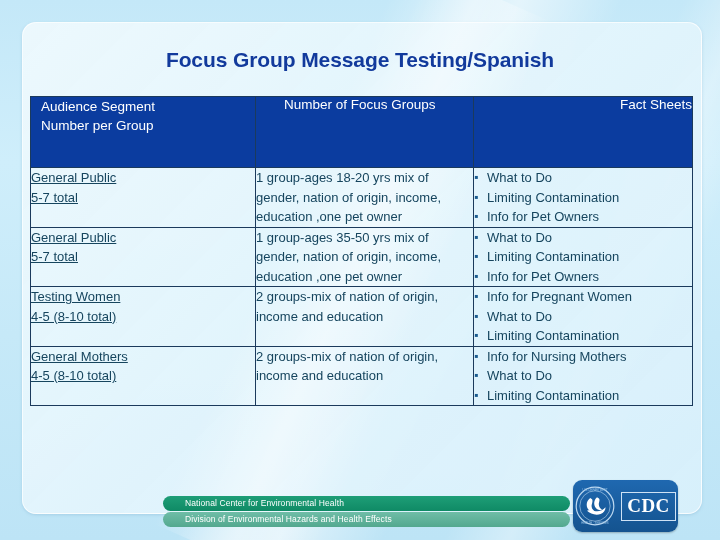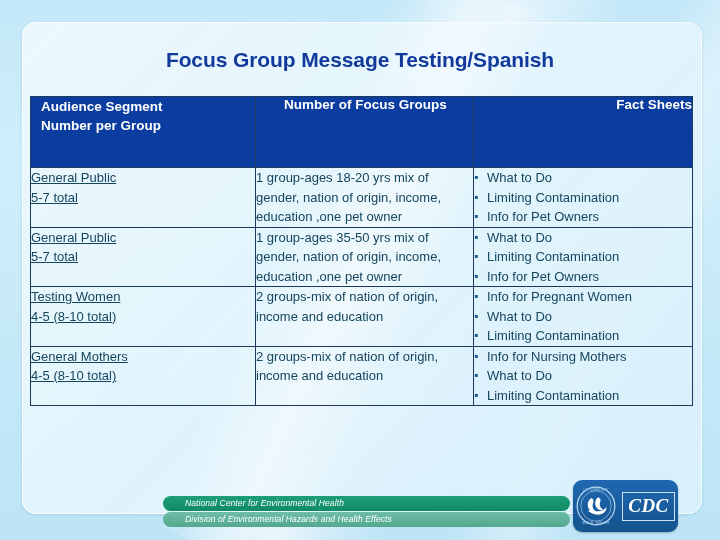--- a/index.html
+++ b/index.html
@@ -99,21 +99,21 @@
   }
   table.fg td {
     vertical-align: top;
     border: 1px solid #1b3a5c;
     padding: 0;
   }
   
   .hdr td {
     background: #0b3c9f;
     color: #ffffff;
-    font-weight: bold;
+    font-weight: normal;
     font-size: 13.5px;
     height: 70px;
     border: none;
     padding: 14px 0 0 0;
     vertical-align: top;
   }
   .hdr .c1 { padding-left: 10px; line-height: 19px; }
   .hdr .c2 { text-align: left; padding-left: 28px; margin-top: 6px; }
   .hdr .c3 { text-align: right; padding-left: 46px; }
 
@@ -158,21 +158,20 @@
     width: 407px;
     border-radius: 8px;
     color: #ffffff;
     font-size: 8.5px;
     line-height: 15px;
     padding-left: 22px;
     box-sizing: border-box;
     white-space: nowrap;
     z-index: 6;
     letter-spacing: 0.1px;
-    font-style: italic;
   }
   #fbar1 { top: 496px; background: linear-gradient(to bottom, #1e9e77, #0f8a65); }
   #fbar2 { top: 512px; background: linear-gradient(to bottom, #6fbda7, #53a88f); }
 
   
   #cdc-logo {
     position: absolute;
     left: 573px;
     top: 480px;
     width: 105px;
@@ -193,21 +192,20 @@
   }
   #cdc-word {
     border: 1.5px solid #cfe2f5;
     color: #ffffff;
     font-size: 19px;
     font-weight: bold;
     line-height: 1;
     padding: 3px 5px 5px 5px;
     letter-spacing: 0.5px;
     font-family: "Liberation Serif", serif;
-    font-style: italic;
   }
 </style>
 </head>
 <body>
 
 <div id="slide">
   <div id="diag-band"></div>
   <div id="diag-band2"></div>
 
   <div id="panel">

